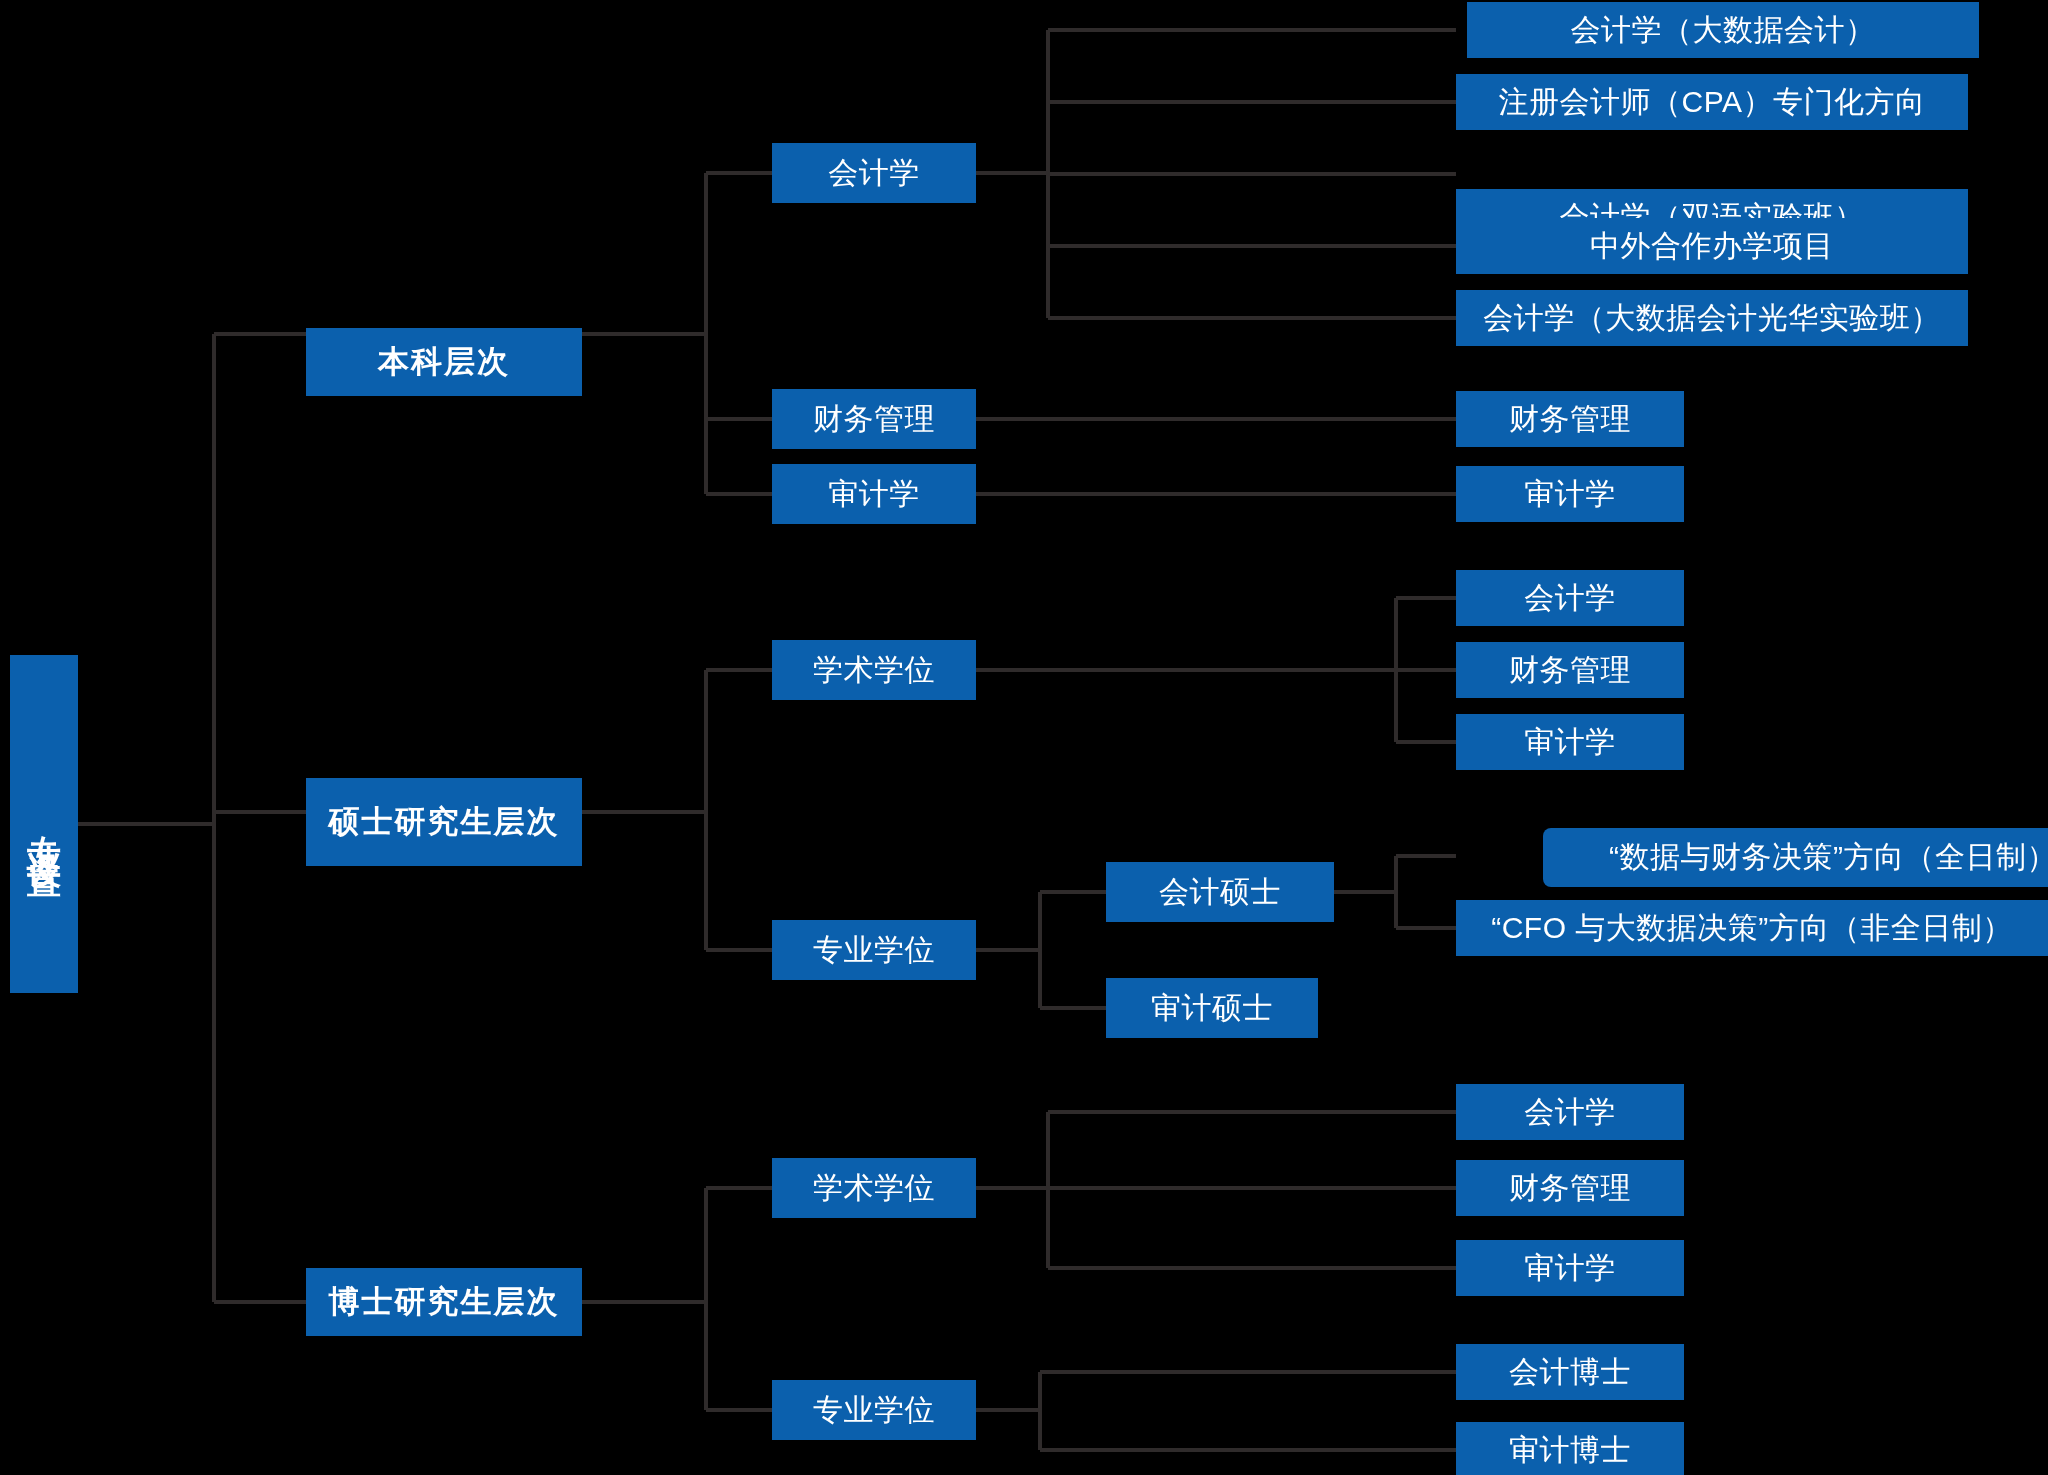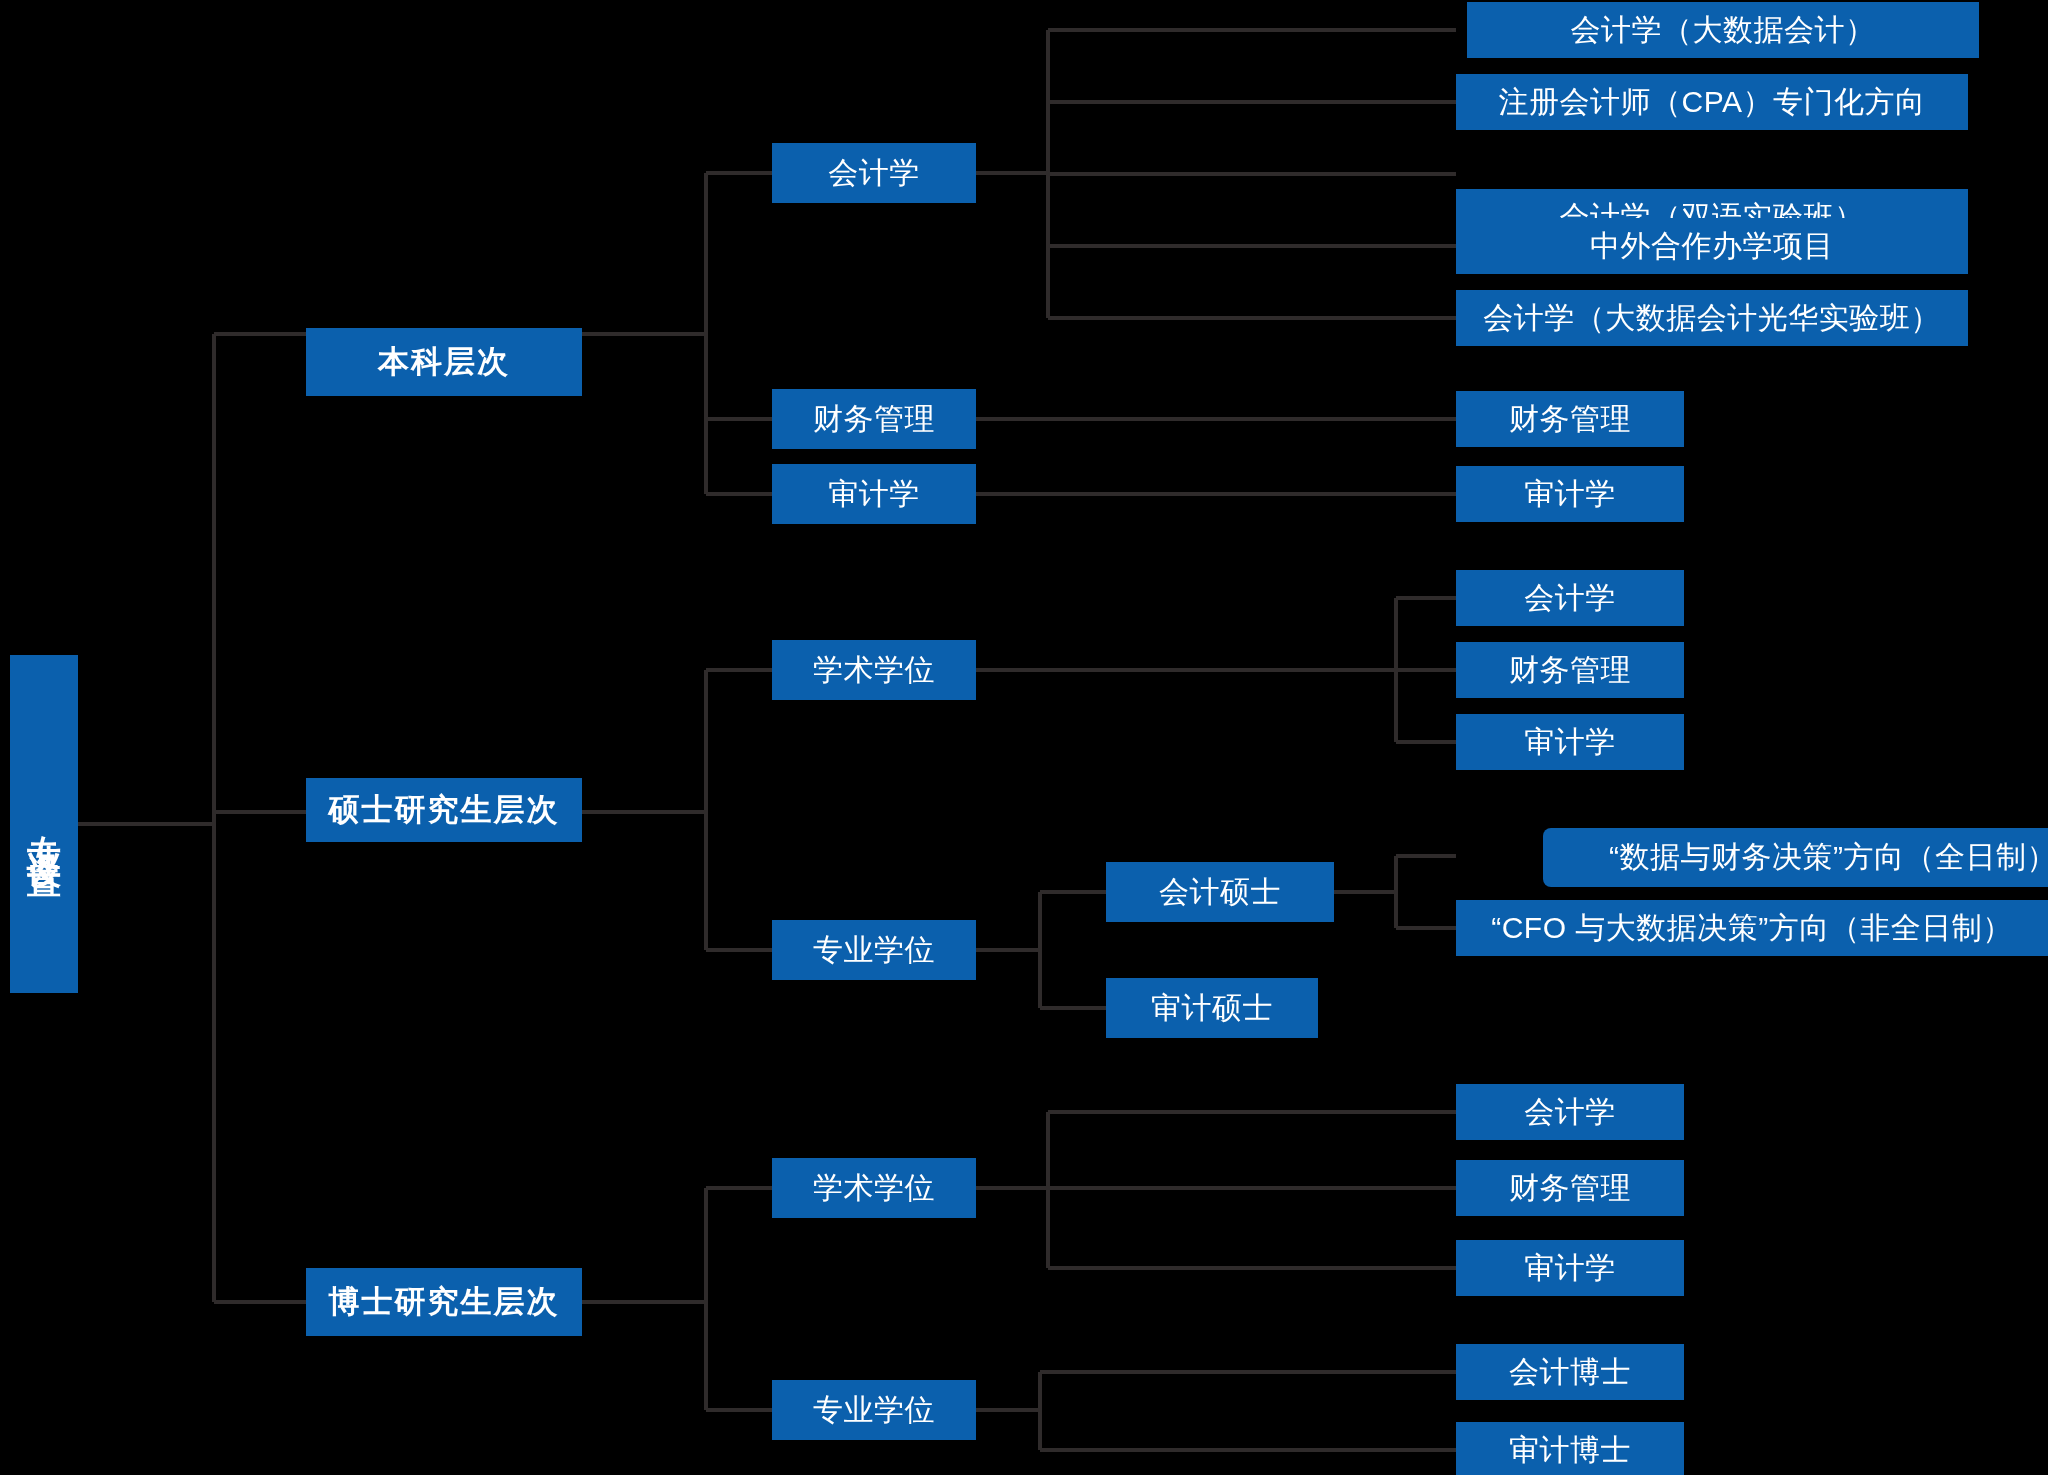--- a/index.html
+++ b/index.html
@@ -125,21 +125,21 @@
       <line x1="1040" y1="1372" x2="1456" y2="1372"></line>
       <line x1="1040" y1="1450" x2="1456" y2="1450"></line>
 
     </g>
   </svg>
 
   <div class="node root" style="left:10px; top:655px; width:68px; height:338px;">专业设置</div>
 
   <div class="node lvl1 bold" style="left:306px; top:300px; width:276px; height:68px;margin-top:28px;">本科层次</div>
 
-  <div class="node lvl1 bold" style="left:306px; top:778px; width:276px; height:64px;">硕士研究生层次</div>
+  <div class="node lvl1 bold" style="left:306px; top:778px; width:276px; height:88px;">硕士研究生层次</div>
 
   <div class="node lvl1 bold" style="left:306px; top:1268px; width:276px; height:68px;text-align:right;">博士研究生层次</div>
 
   <div class="node lvl2" style="left:772px; top:143px; width:204px; height:60px;">会计学</div>
 
   <div class="node lvl2" style="left:772px; top:389px; width:204px; height:60px;">财务管理</div>
 
   <div class="node lvl2" style="left:772px; top:464px; width:204px; height:60px;">审计学</div>
 
   <div class="node lvl2" style="left:772px; top:640px; width:204px; height:60px;">学术学位</div>

